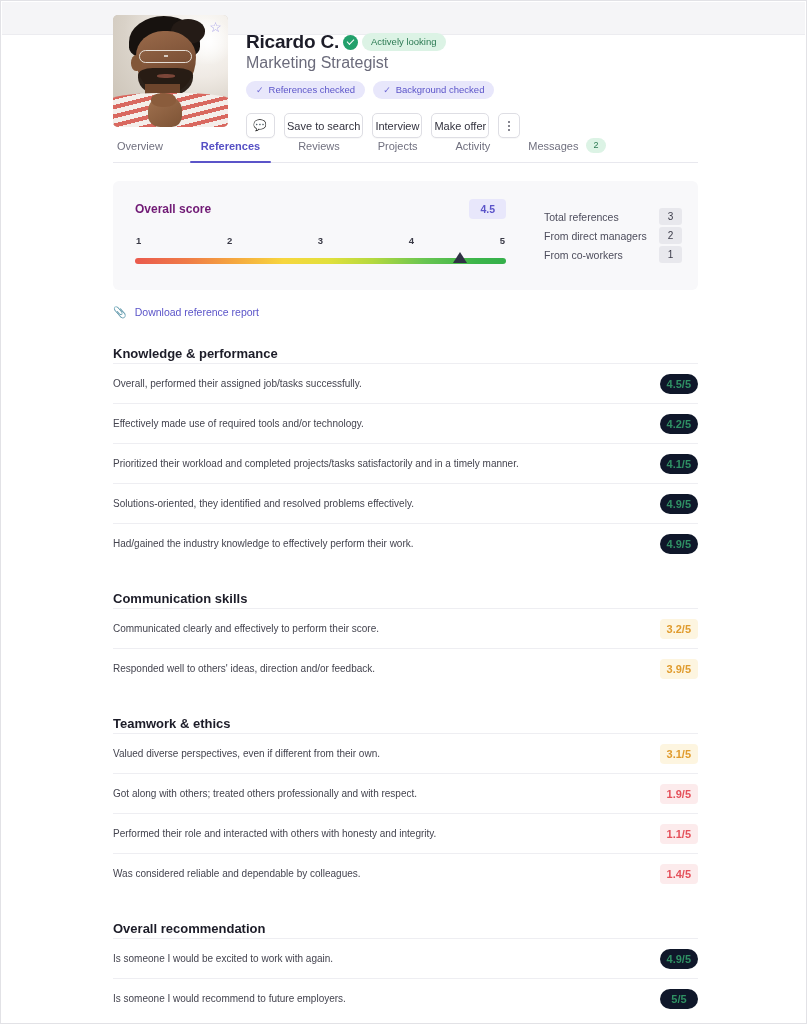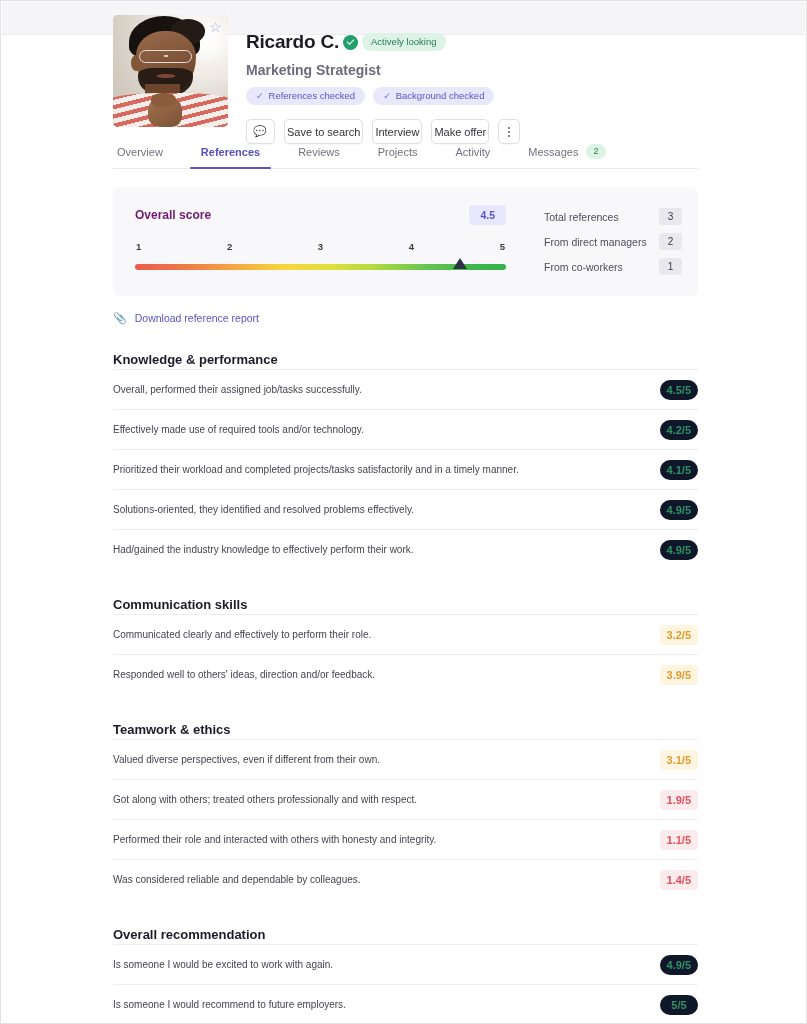--- a/index.html
+++ b/index.html
@@ -139,21 +139,21 @@
     width: 6px; height: 3px;
     border-left: 1.6px solid #fff; border-bottom: 1.6px solid #fff;
     transform: rotate(-45deg);
   }
   .pill-green {
     background: #dcf3e5; color: #2c7a53;
     font-size: 9.5px; border-radius: 10px;
     padding: 3px 9px 4px; font-weight: normal;
     white-space: nowrap;
   }
-  .ptitle { font-size: 14px; color: #6b6b7b; margin-top: 9px; font-weight: bold; }
+  .ptitle { font-size: 16px; color: #6b6b7b; margin-top: 1px; }
 
   .chips { display: flex; gap: 8px; margin-top: 9px; }
   .chip {
     background: #e8e7fb; color: #5b54c9;
     font-size: 9.5px; border-radius: 10px;
     padding: 3px 10px 4px;
     display: flex; align-items: center; gap: 5px;
     white-space: nowrap;
   }
   .chip .tick { font-size: 9px; color: #6f68d4; }
@@ -227,21 +227,21 @@
     border-left: 7px solid transparent;
     border-right: 7px solid transparent;
     border-bottom: 11px solid #2f3144;
     transform: translateX(-7px);
   }
   .stats-card {
     flex: 0 0 168px;
     background: #f8f8fa;
     border-radius: 0 6px 6px 0;
     padding: 14px 16px 14px 14px;
-    display: flex; flex-direction: column; justify-content: center; gap: 8px;
+    display: flex; flex-direction: column; justify-content: center; gap: 2px;
   }
   .stat { display: flex; align-items: center; justify-content: space-between; gap: 8px; }
   .stat-label { font-size: 10.5px; color: #4d4d5c; }
   .stat-val {
     background: #e8e8ed; color: #3a3a48;
     font-size: 10px; border-radius: 3px;
     min-width: 23px; text-align: center; padding: 3px 0;
   }
 
   
@@ -412,21 +412,21 @@
             <div class="rscore s-green">4.9/5</div>
           </div>
           <div class="rrow">
             <div class="rtext">Had/gained the industry knowledge to effectively perform their work.</div>
             <div class="rscore s-green">4.9/5</div>
           </div>
         </div>
         <div class="sec-title">Communication skills</div>
         <div class="rows">
           <div class="rrow">
-            <div class="rtext">Communicated clearly and effectively to perform their role.</div>
+            <div class="rtext">Communicated clearly and effectively to perform their score.</div>
             <div class="rscore s-orange">3.2/5</div>
           </div>
           <div class="rrow">
             <div class="rtext">Responded well to others' ideas, direction and/or feedback.</div>
             <div class="rscore s-orange">3.9/5</div>
           </div>
         </div>
         <div class="sec-title">Teamwork &amp; ethics</div>
         <div class="rows">
           <div class="rrow">

